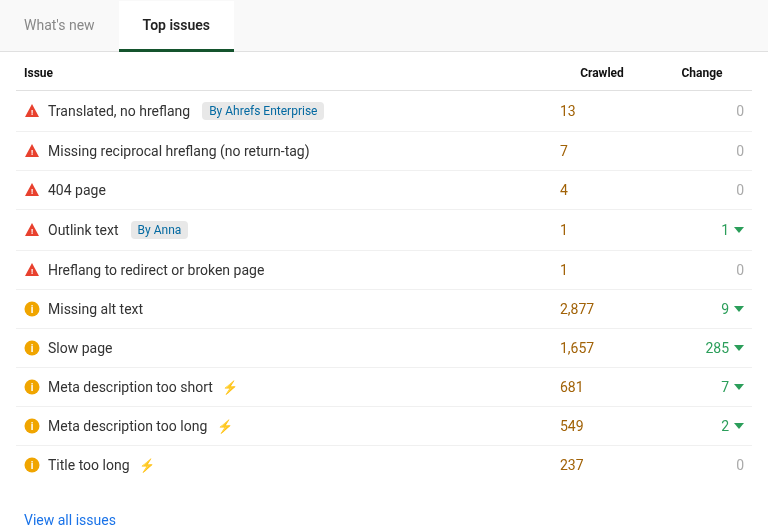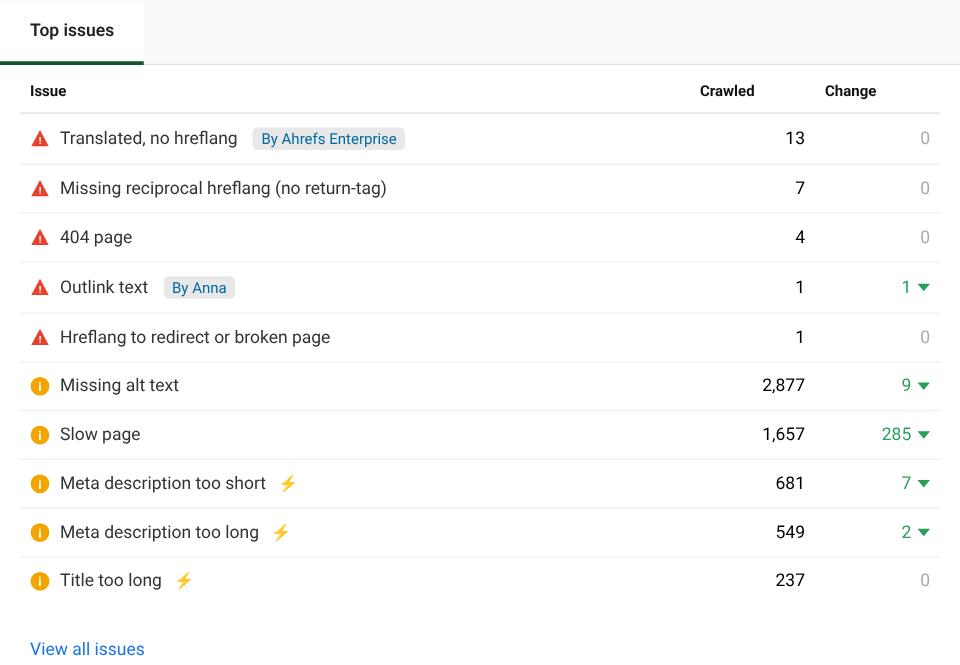--- a/index.html
+++ b/index.html
@@ -45,37 +45,37 @@
 
     thead tr th {
       padding: 14px 8px 10px 8px;
       text-align: left;
       font-weight: 700;
       font-size: 12px;
       color: #111;
       border-bottom: 1px solid #e0e0e0;
     }
     thead tr th.num-col {
-      text-align: left;
+      text-align: center;
       width: 100px;
     }
 
     tbody tr {
       border-bottom: 1px solid #f0f0f0;
     }
     tbody tr:last-child {
       border-bottom: none;
     }
     tbody tr td {
       padding: 11px 8px;
       vertical-align: middle;
     }
     tbody tr td.num-col {
-      text-align: right;
-      color: #000000;
+      text-align: left;
+      color: #a16207;
     }
     tbody tr td.change-col {
       text-align: right;
       width: 100px;
     }
 
     .issue-cell {
       display: flex;
       align-items: center;
       gap: 8px;
@@ -141,20 +141,23 @@
     .view-all-link {
       color: #1a73e8;
       text-decoration: none;
       font-size: 14px;
     }
   </style>
 </head>
 <body>
 
 <div class="tabs">
+  <div class="tab">
+    <span>What's new</span>
+  </div>
   <div class="tab active">
     <span>Top issues</span>
   </div>
 </div>
 
 <div class="table-container">
   <table>
     <thead>
       <tr>
         <th>Issue</th>

